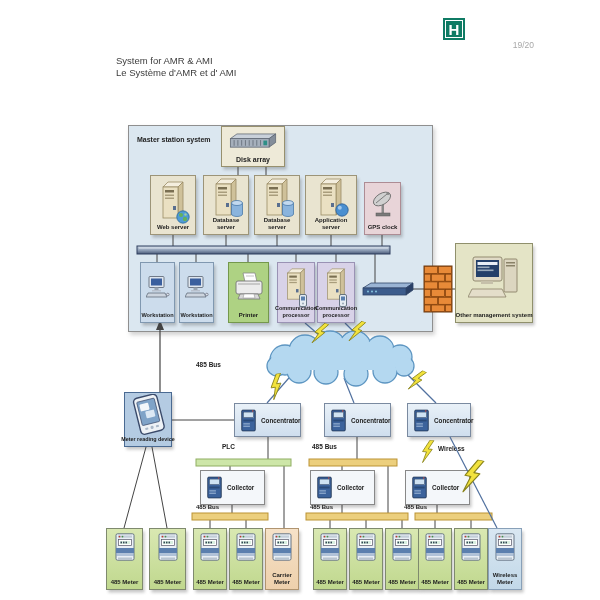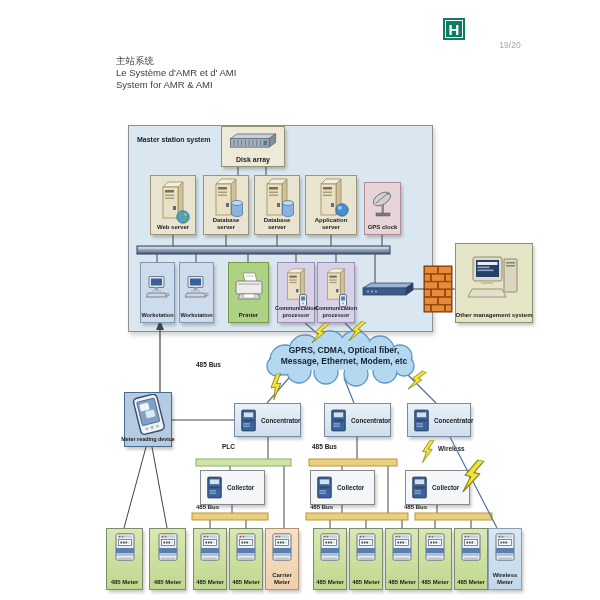--- a/index.html
+++ b/index.html
@@ -4,21 +4,21 @@
 <style>
   html,body{margin:0;padding:0;background:#fff;}
   .page{position:relative;width:600px;height:600px;background:#ffffff;overflow:hidden;
         font-family:"Liberation Sans","DejaVu Sans",sans-serif;}
   
   .logo{position:absolute;left:443px;top:18px;display:flex;align-items:center;}
   .logo-mark{width:22px;height:22px;background:#0f7b64;display:flex;align-items:center;justify-content:center;
              box-shadow:inset 0 0 0 2px #0f7b64, inset 0 0 0 3px #ffffff;}
   .logo-mark span{color:#fff;font-weight:bold;font-size:15px;line-height:15px;}
   .logo-text{margin-left:4px;font-size:18px;font-weight:bold;color:#3a3a3a;letter-spacing:.5px;}
-  .page-num{position:absolute;left:486px;top:40px;width:48px;text-align:center;font-size:8.5px;color:#a8a8a8;}
+  .page-num{position:absolute;left:486px;top:40px;width:48px;text-align:right;font-size:8.5px;color:#a8a8a8;}
   
   .titles{position:absolute;left:116px;top:55px;color:#3c3c3c;}
   .titles div{font-size:9.5px;line-height:12px;}
   
   .node{position:absolute;border:1px solid #8a8a8a;box-sizing:border-box;z-index:2;
         display:flex;flex-direction:column;align-items:center;justify-content:flex-start;
         box-shadow:1.5px 2.5px 3px rgba(60,60,60,.3);}
   .lbl{font-size:6px;font-weight:bold;color:#1c1c1c;text-align:center;line-height:7px;padding:0 1px 3px 1px;}
   .grow{flex:1 1 auto;display:flex;align-items:center;justify-content:center;position:relative;width:100%;}
   .tag{position:absolute;z-index:3;font-size:6.5px;font-weight:bold;color:#222;white-space:nowrap;}
@@ -55,23 +55,22 @@
 <div class="page">
 
   <div class="logo">
     <div class="logo-mark">
         <span>H</span>
       </div>
   </div>
   <div class="page-num">19/20</div>
 
   <div class="titles">
-    <div>主站系统</div>
+    <div>System for AMR &amp; AMI</div>
     <div>Le Système d'AMR et d' AMI</div>
-    <div>System for AMR &amp; AMI</div>
   </div>
 
   <div class="masterbox">
     <div class="master-lbl">Master station system</div>
   </div>
 
   <svg class="svgl" width="600" height="600">
     <defs>
       <linearGradient id="gradBus" x1="0" y1="0" x2="0" y2="1">
         <stop offset="0" stop-color="#cdd8e4"></stop>
@@ -410,24 +409,20 @@
 
   <div class="node oth" style="left:455px;top:243px;width:78px;height:80px;">
     <div class="grow">
         <svg width="52" height="46" viewBox="0 0 52 46">
           <use href="#sym-oldpc"></use>
         </svg>
       </div>
     <div class="lbl" style="white-space:nowrap;">Other management system</div>
   </div>
 
-  <div class="cloud-text">
-    <div>GPRS, CDMA, Optical fiber,</div>
-    <div>Message, Ethernet, Modem, etc</div>
-  </div>
 
   <div class="node mrd" style="left:124px;top:392px;width:48px;height:55px;">
     <div class="grow">
         <svg width="36" height="42" viewBox="0 0 36 42">
           <use href="#sym-pda"></use>
         </svg>
       </div>
     <div class="lbl" style="white-space:nowrap;font-size:5.4px;">Meter reading device</div>
   </div>
 

